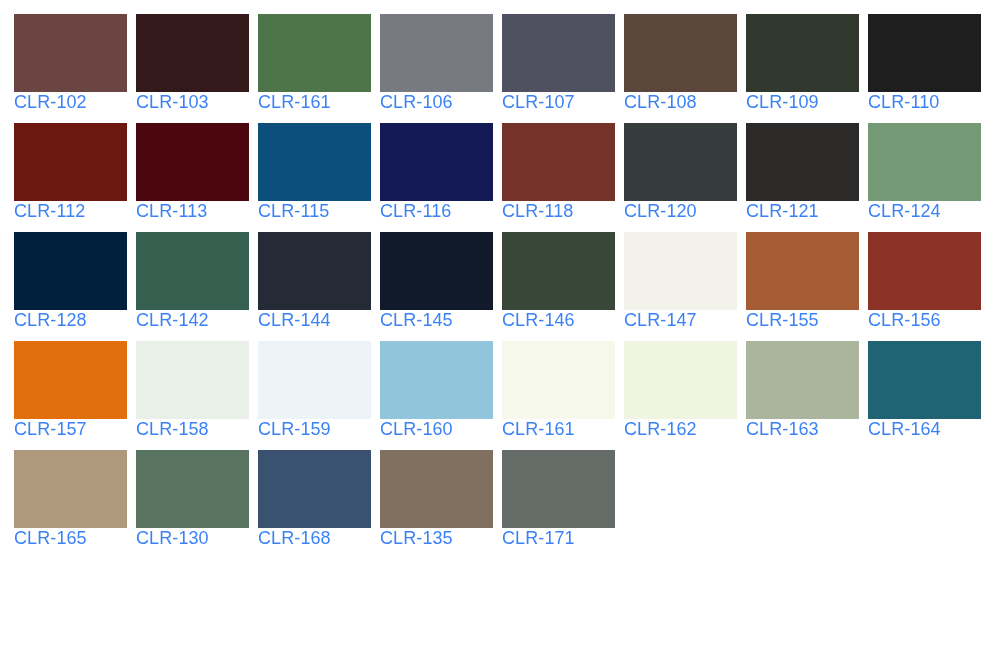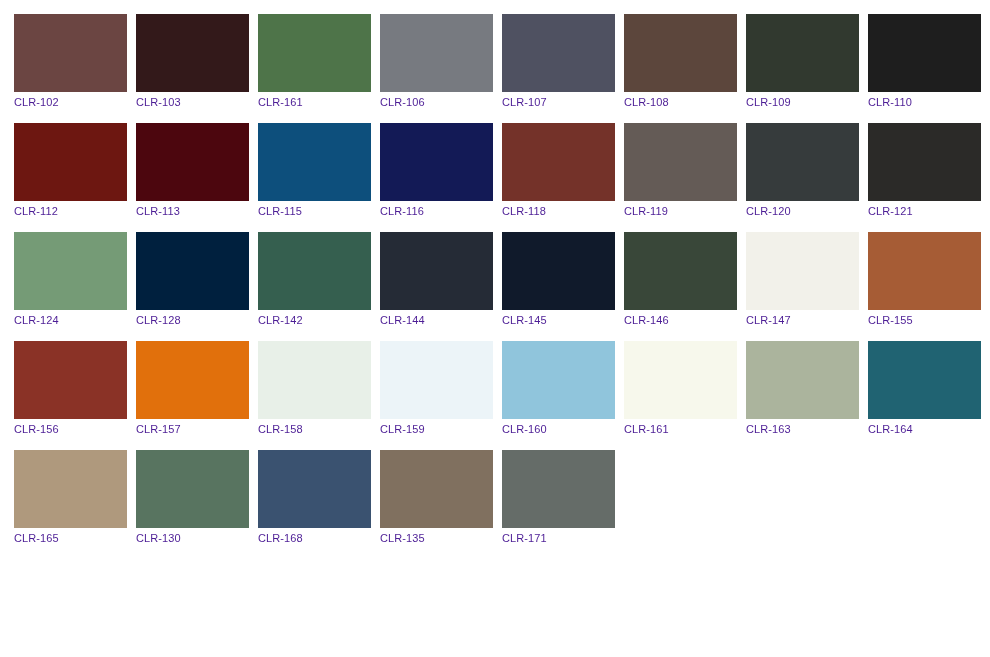--- a/index.html
+++ b/index.html
@@ -33,23 +33,23 @@
   }
 
   .swatch-chip {
     width: 113px;
     height: 78px;
     display: block;
   }
 
   .swatch-label {
     display: block;
-    font-size: 11px;
+    font-size: 18px;
     line-height: 16px;
-    color: #4c1d95;
+    color: #3b82f6;
     margin-top: 2px;
     letter-spacing: 0.1px;
     white-space: nowrap;
   }
 </style>
 </head>
 <body>
 
 <main id="swatch-grid">
     <div class="swatch-cell">
@@ -98,24 +98,20 @@
     </div>
     <div class="swatch-cell">
       <span class="swatch-chip" title="CLR-116" style="background-color: rgb(19, 26, 86);"></span>
       <span class="swatch-label">CLR-116</span>
     </div>
     <div class="swatch-cell">
       <span class="swatch-chip" title="CLR-118" style="background-color: rgb(116, 50, 41);"></span>
       <span class="swatch-label">CLR-118</span>
     </div>
     <div class="swatch-cell">
-      <span class="swatch-chip" title="CLR-119" style="background-color: rgb(100, 91, 86);"></span>
-      <span class="swatch-label">CLR-119</span>
-    </div>
-    <div class="swatch-cell">
       <span class="swatch-chip" title="CLR-120" style="background-color: rgb(54, 59, 60);"></span>
       <span class="swatch-label">CLR-120</span>
     </div>
     <div class="swatch-cell">
       <span class="swatch-chip" title="CLR-121" style="background-color: rgb(43, 42, 40);"></span>
       <span class="swatch-label">CLR-121</span>
     </div>
     <div class="swatch-cell">
       <span class="swatch-chip" title="CLR-124" style="background-color: rgb(117, 155, 118);"></span>
       <span class="swatch-label">CLR-124</span>
@@ -166,20 +162,24 @@
     </div>
     <div class="swatch-cell">
       <span class="swatch-chip" title="CLR-160" style="background-color: rgb(144, 197, 220);"></span>
       <span class="swatch-label">CLR-160</span>
     </div>
     <div class="swatch-cell">
       <span class="swatch-chip" title="CLR-161" style="background-color: rgb(247, 248, 236);"></span>
       <span class="swatch-label">CLR-161</span>
     </div>
     <div class="swatch-cell">
+      <span class="swatch-chip" title="CLR-162" style="background-color: rgb(240, 245, 226);"></span>
+      <span class="swatch-label">CLR-162</span>
+    </div>
+    <div class="swatch-cell">
       <span class="swatch-chip" title="CLR-163" style="background-color: rgb(171, 180, 157);"></span>
       <span class="swatch-label">CLR-163</span>
     </div>
     <div class="swatch-cell">
       <span class="swatch-chip" title="CLR-164" style="background-color: rgb(32, 99, 114);"></span>
       <span class="swatch-label">CLR-164</span>
     </div>
     <div class="swatch-cell">
       <span class="swatch-chip" title="CLR-165" style="background-color: rgb(175, 153, 125);"></span>
       <span class="swatch-label">CLR-165</span>

